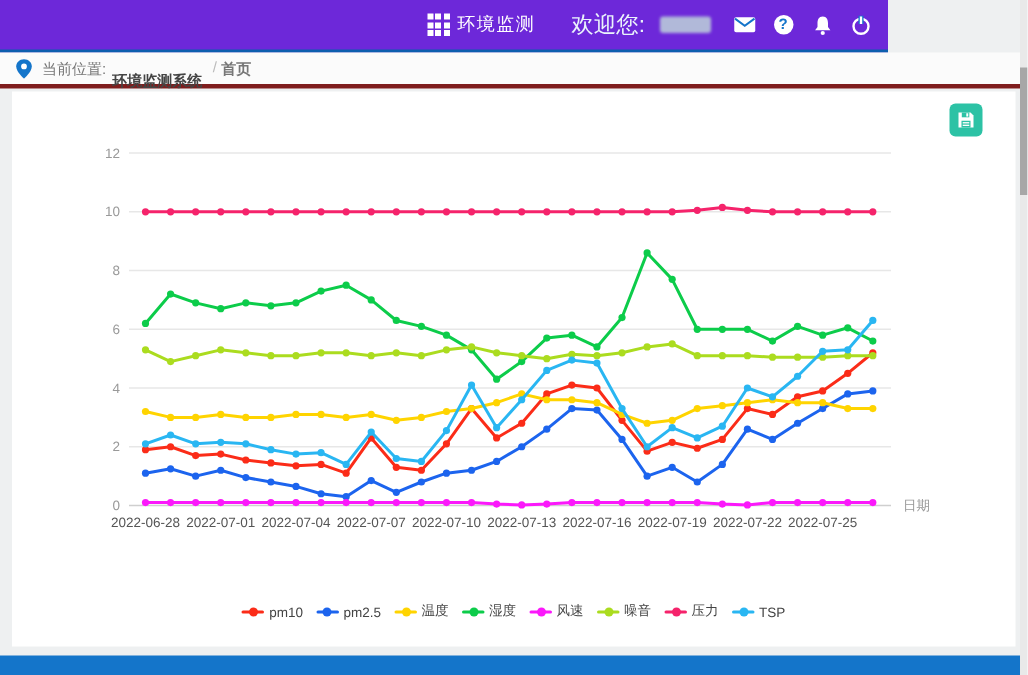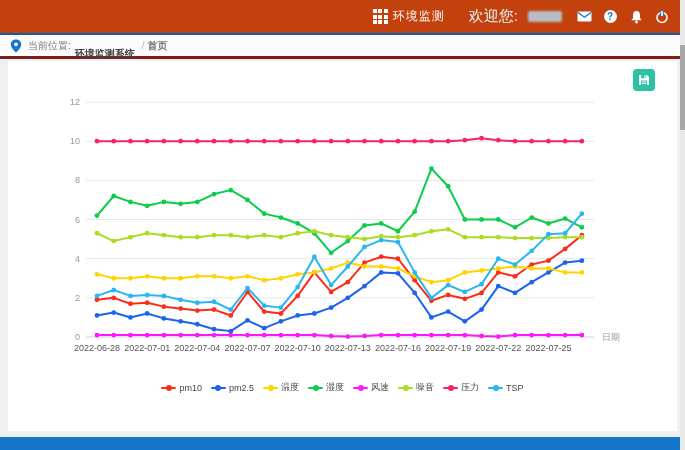--- a/index.html
+++ b/index.html
@@ -3,22 +3,22 @@
 <meta charset="utf-8">
 <style>
   html,body{margin:0;padding:0;}
   body{
     width:685px;height:450px;position:relative;overflow:hidden;
     background:#eef0f1;
     font-family:"Liberation Sans","DejaVu Sans",sans-serif;
   }
   
   .top-bar{
-    position:absolute;top:0;left:0;width:680px;height:35px;
-    background:#c2410c;border-bottom:2px solid #0d5fae;box-sizing:border-box;
+    position:absolute;top:0;left:0;width:592px;height:35px;
+    background:#6d28d9;border-bottom:2px solid #0d5fae;box-sizing:border-box;
   }
   .header-right{
     position:absolute;right:10px;top:0;height:33px;
     display:flex;align-items:center;gap:10px;color:#fff;
   }
   .app-brand{display:flex;align-items:center;gap:5px;margin-right:14px;}
   .grid-icon{display:grid;grid-template-columns:repeat(3,4px);grid-template-rows:repeat(3,4px);gap:1.5px;}
   .grid-icon i{background:#fff;display:block;}
   .app-title{font-size:12px;color:#fff;letter-spacing:1px;}
   .welcome{font-size:15px;color:#eaf3fb;}
@@ -44,21 +44,21 @@
   
   .card{
     position:absolute;top:61px;left:8px;width:669px;height:370px;background:#fff;
   }
   .save-btn{
     position:absolute;top:8px;right:22px;width:22px;height:22px;border:none;border-radius:4px;
     background:#2cc2a5;display:flex;align-items:center;justify-content:center;cursor:pointer;padding:0;
   }
   #chart{position:absolute;left:0;top:0;}
   .legend{
-    position:absolute;left:0;top:320px;width:100%;
+    position:absolute;left:0;top:340px;width:100%;
     display:flex;justify-content:center;align-items:center;gap:9px;
   }
   .legend-item{display:flex;align-items:center;gap:3px;cursor:pointer;}
   .lmark{position:relative;width:15px;height:2px;border-radius:1px;display:inline-block;}
   .ldot{position:absolute;left:4.5px;top:-2px;width:6px;height:6px;border-radius:50%;display:inline-block;}
   .llabel{font-size:9px;color:#444;}
   
   .bottom-bar{position:absolute;left:0;top:437px;width:680px;height:13px;background:#1475ca;}
   
   .scrollbar{position:absolute;right:0;top:0;width:5px;height:450px;background:#e9e9e9;}

